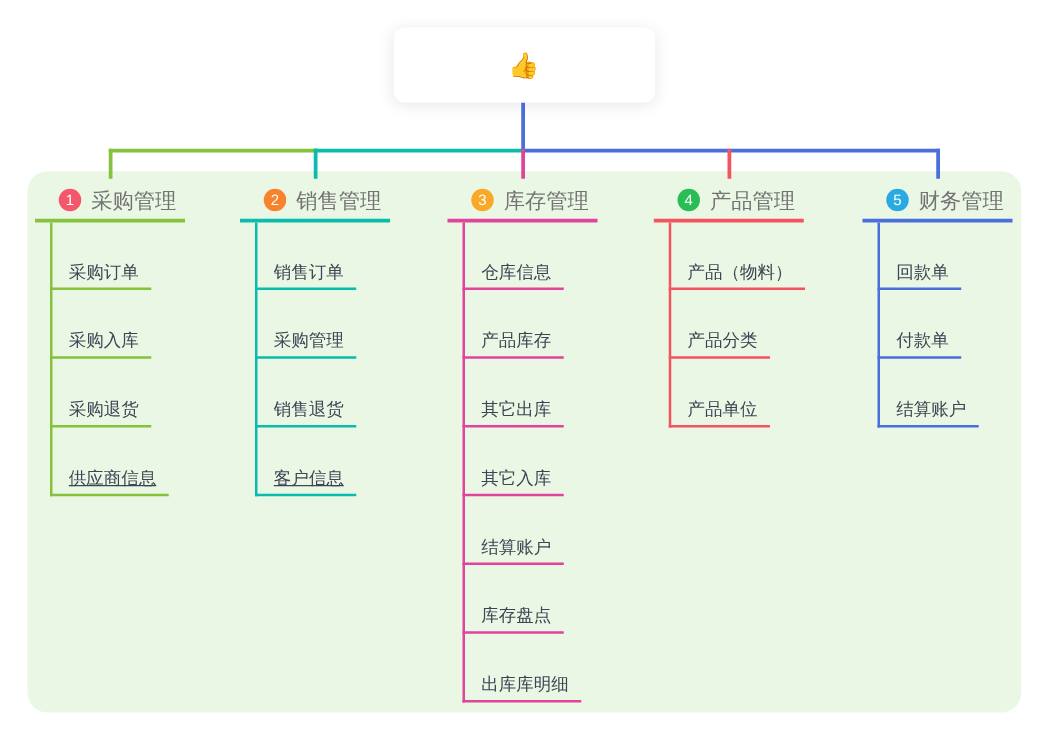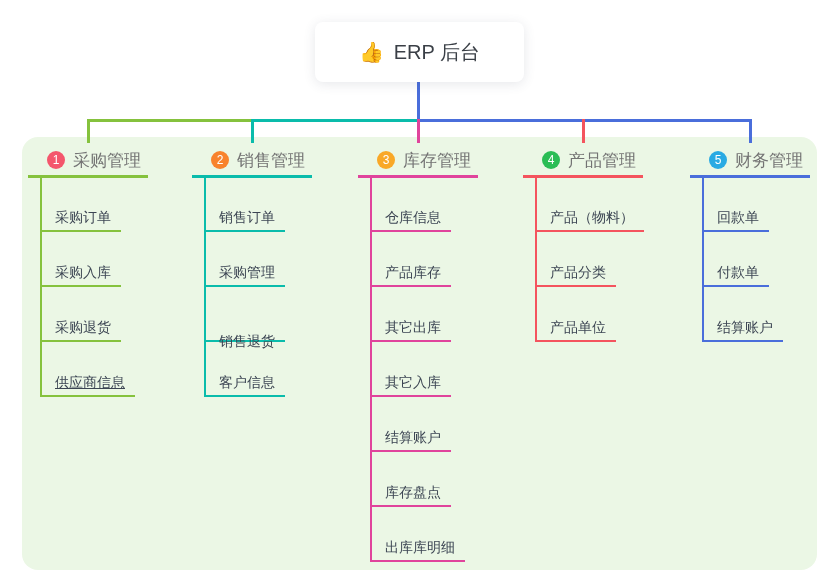--- a/index.html
+++ b/index.html
@@ -74,21 +74,20 @@
   }
 </style>
 </head>
 <body>
 
 <div id="canvas">
   <div class="panel"></div>
 
   <div class="root-node">
     <span class="root-icon">👍</span>
-    <span>ERP 后台</span>
   </div>
 
   <div id="connector-layer">
       <div class="line" style="left: 417px; top: 82px; width: 3px; height: 40px; background: rgb(74, 110, 219);"></div>
       <div class="line" style="left: 87px; top: 119px; width: 167px; height: 3px; background: rgb(133, 194, 61);"></div>
       <div class="line" style="left: 251px; top: 119px; width: 169px; height: 3px; background: rgb(10, 188, 171);"></div>
       <div class="line" style="left: 417px; top: 119px; width: 335px; height: 3px; background: rgb(74, 110, 219);"></div>
       <div class="line" style="left: 87px; top: 119px; width: 3px; height: 24px; background: rgb(133, 194, 61);"></div>
       <div class="line" style="left: 251px; top: 119px; width: 3px; height: 24px; background: rgb(10, 188, 171);"></div>
       <div class="line" style="left: 417px; top: 119px; width: 3px; height: 24px; background: rgb(224, 68, 156);"></div>
@@ -113,23 +112,23 @@
       <div class="cat-header" style="left: 192px;">
         <span class="cat-badge" style="background: rgb(248, 131, 45);">2</span>
         <span class="cat-label">销售管理</span>
       </div>
       <div class="line" style="left: 192px; top: 175px; width: 120px; height: 3px; background: rgb(10, 188, 171);"></div>
       <div class="line" style="left: 204px; top: 178px; width: 2px; height: 219px; background: rgb(10, 188, 171);"></div>
       <div class="child-label" style="left: 219px; top: 207px;">销售订单</div>
       <div class="line" style="left: 204px; top: 230px; width: 81px; height: 2px; background: rgb(10, 188, 171);"></div>
       <div class="child-label" style="left: 219px; top: 262px;">采购管理</div>
       <div class="line" style="left: 204px; top: 285px; width: 81px; height: 2px; background: rgb(10, 188, 171);"></div>
-      <div class="child-label" style="left: 219px; top: 332px; font-family: Liberation Serif, serif;">销售退货</div>
+      <div class="child-label" style="left: 219px; top: 317px;">销售退货</div>
       <div class="line" style="left: 204px; top: 340px; width: 81px; height: 2px; background: rgb(10, 188, 171);"></div>
-      <div class="child-label" style="left: 219px; top: 372px;">客户信息</div>
+      <div class="child-label" style="left: 219px; top: 372px; text-decoration: underline;">客户信息</div>
       <div class="line" style="left: 204px; top: 395px; width: 81px; height: 2px; background: rgb(10, 188, 171);"></div>
       <div class="cat-header" style="left: 358px;">
         <span class="cat-badge" style="background: rgb(249, 168, 39);">3</span>
         <span class="cat-label">库存管理</span>
       </div>
       <div class="line" style="left: 358px; top: 175px; width: 120px; height: 3px; background: rgb(224, 68, 156);"></div>
       <div class="line" style="left: 370px; top: 178px; width: 2px; height: 384px; background: rgb(224, 68, 156);"></div>
       <div class="child-label" style="left: 385px; top: 207px;">仓库信息</div>
       <div class="line" style="left: 370px; top: 230px; width: 81px; height: 2px; background: rgb(224, 68, 156);"></div>
       <div class="child-label" style="left: 385px; top: 262px;">产品库存</div>

